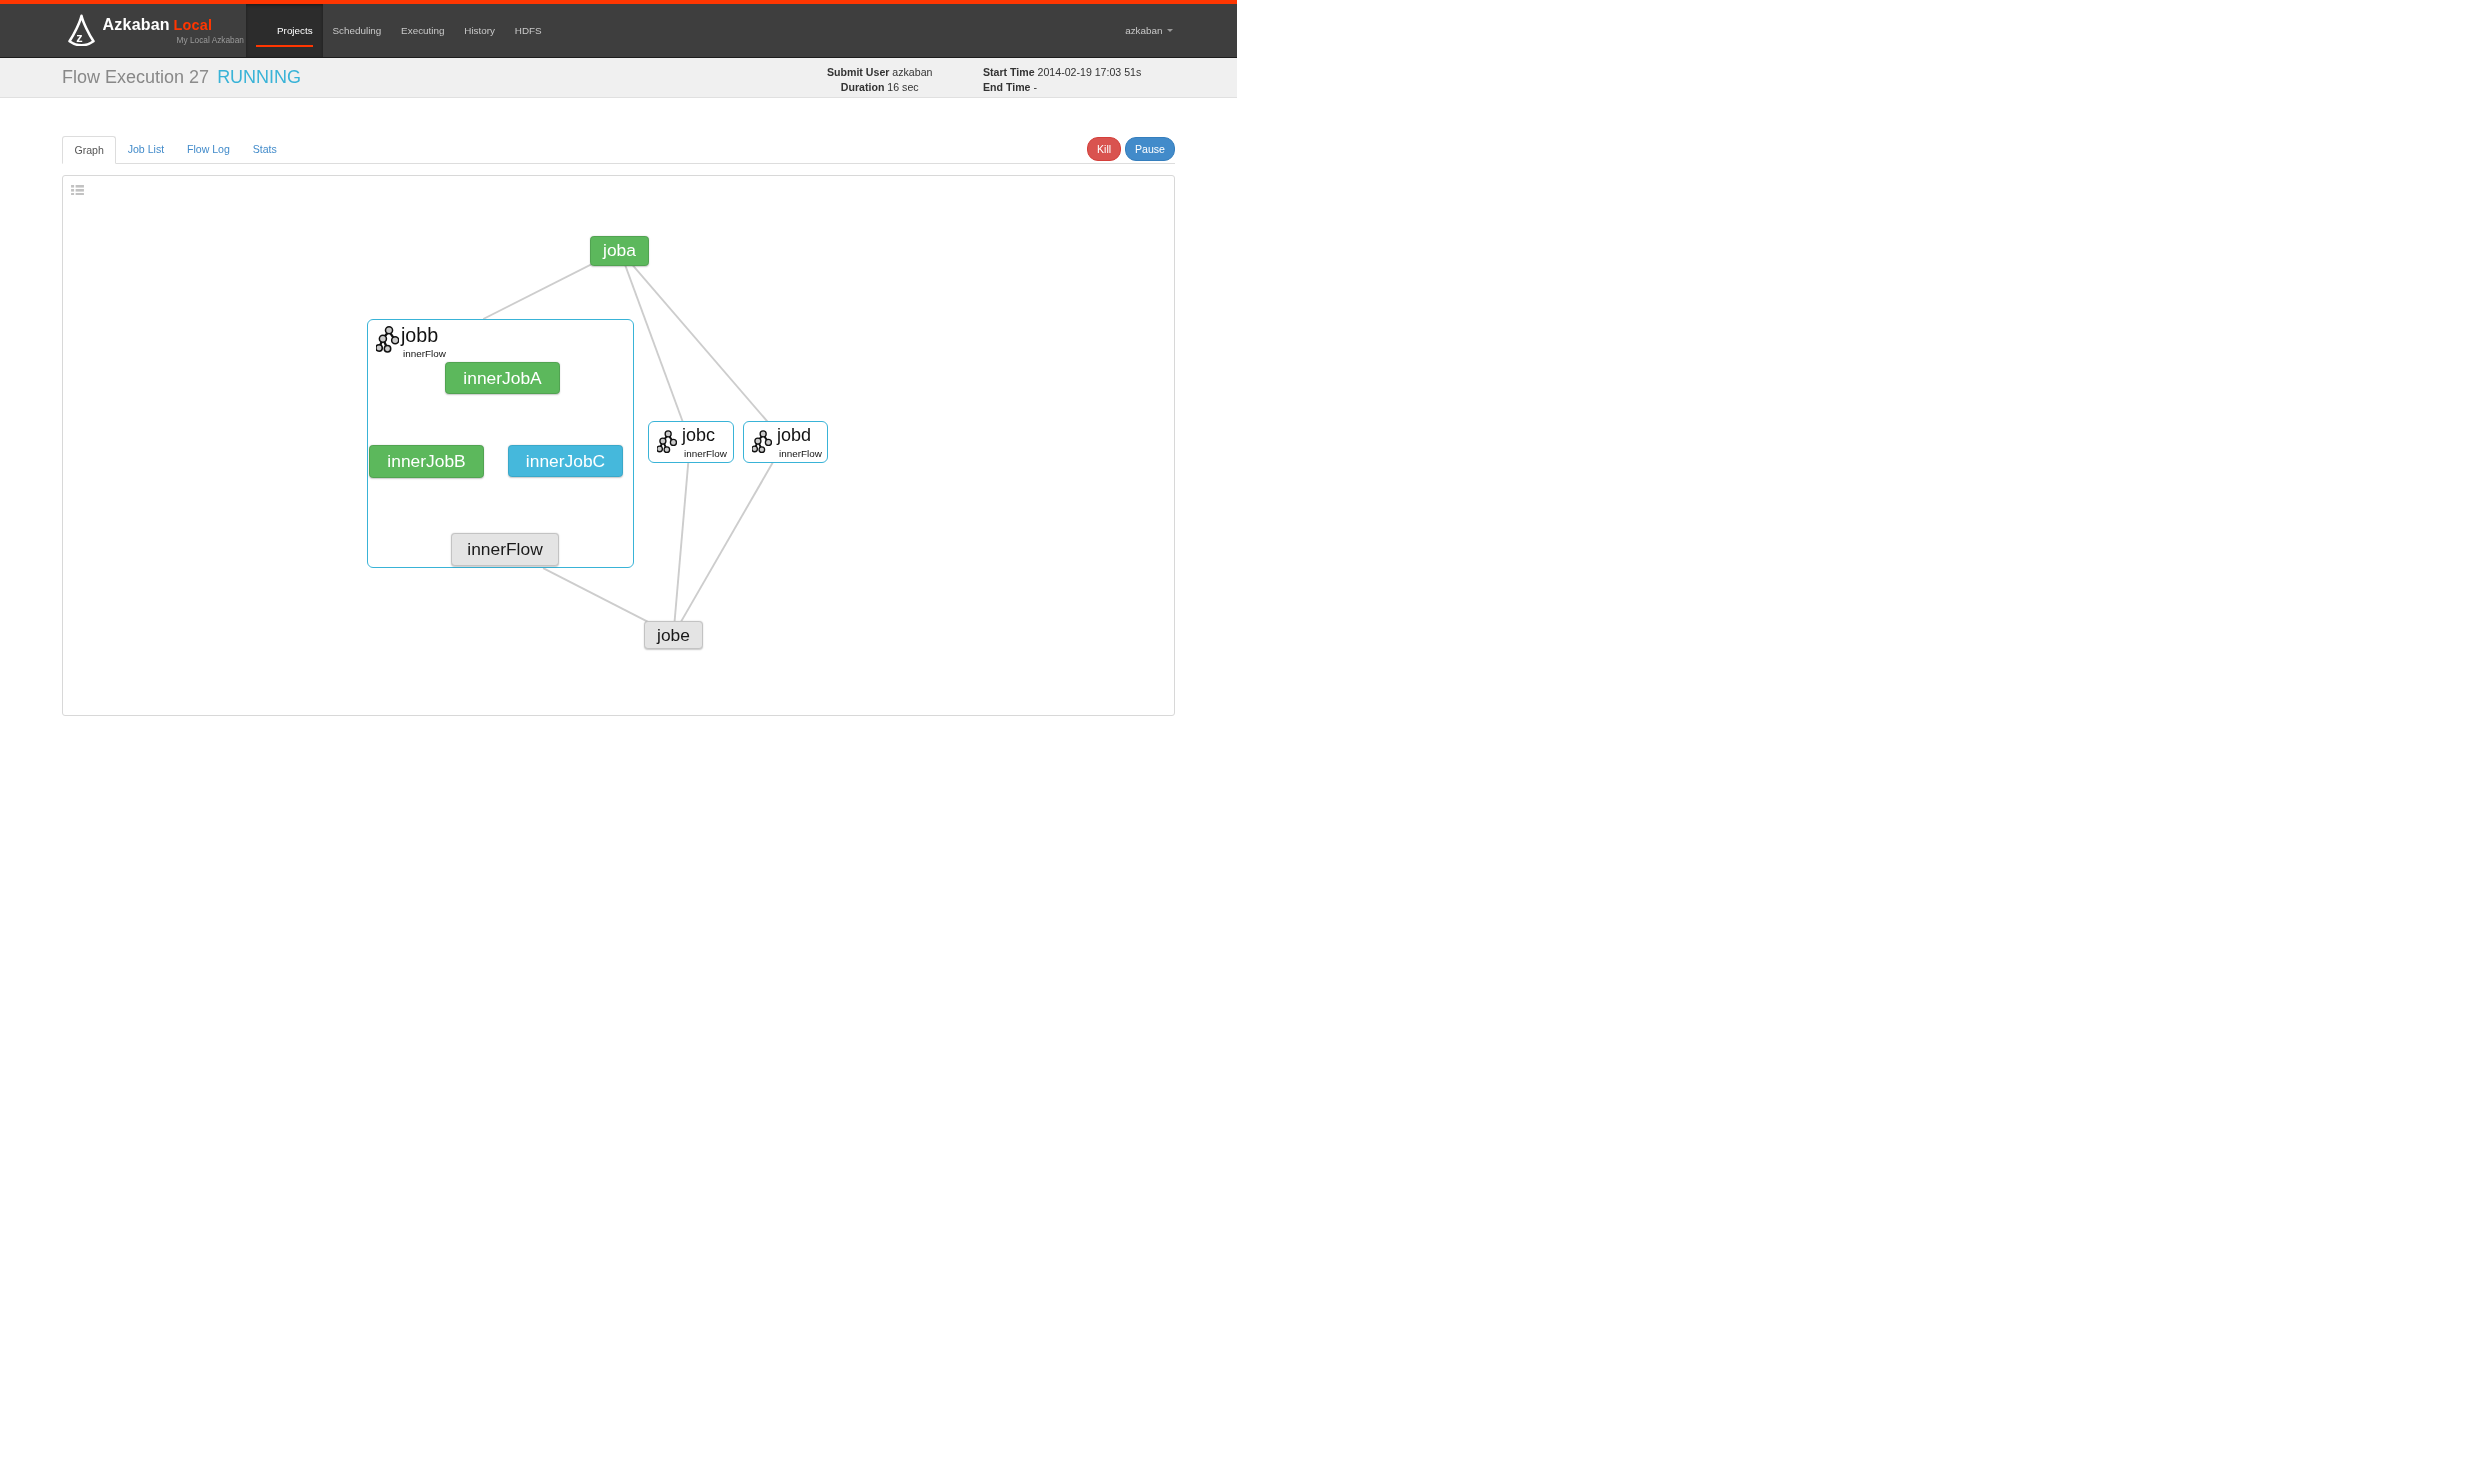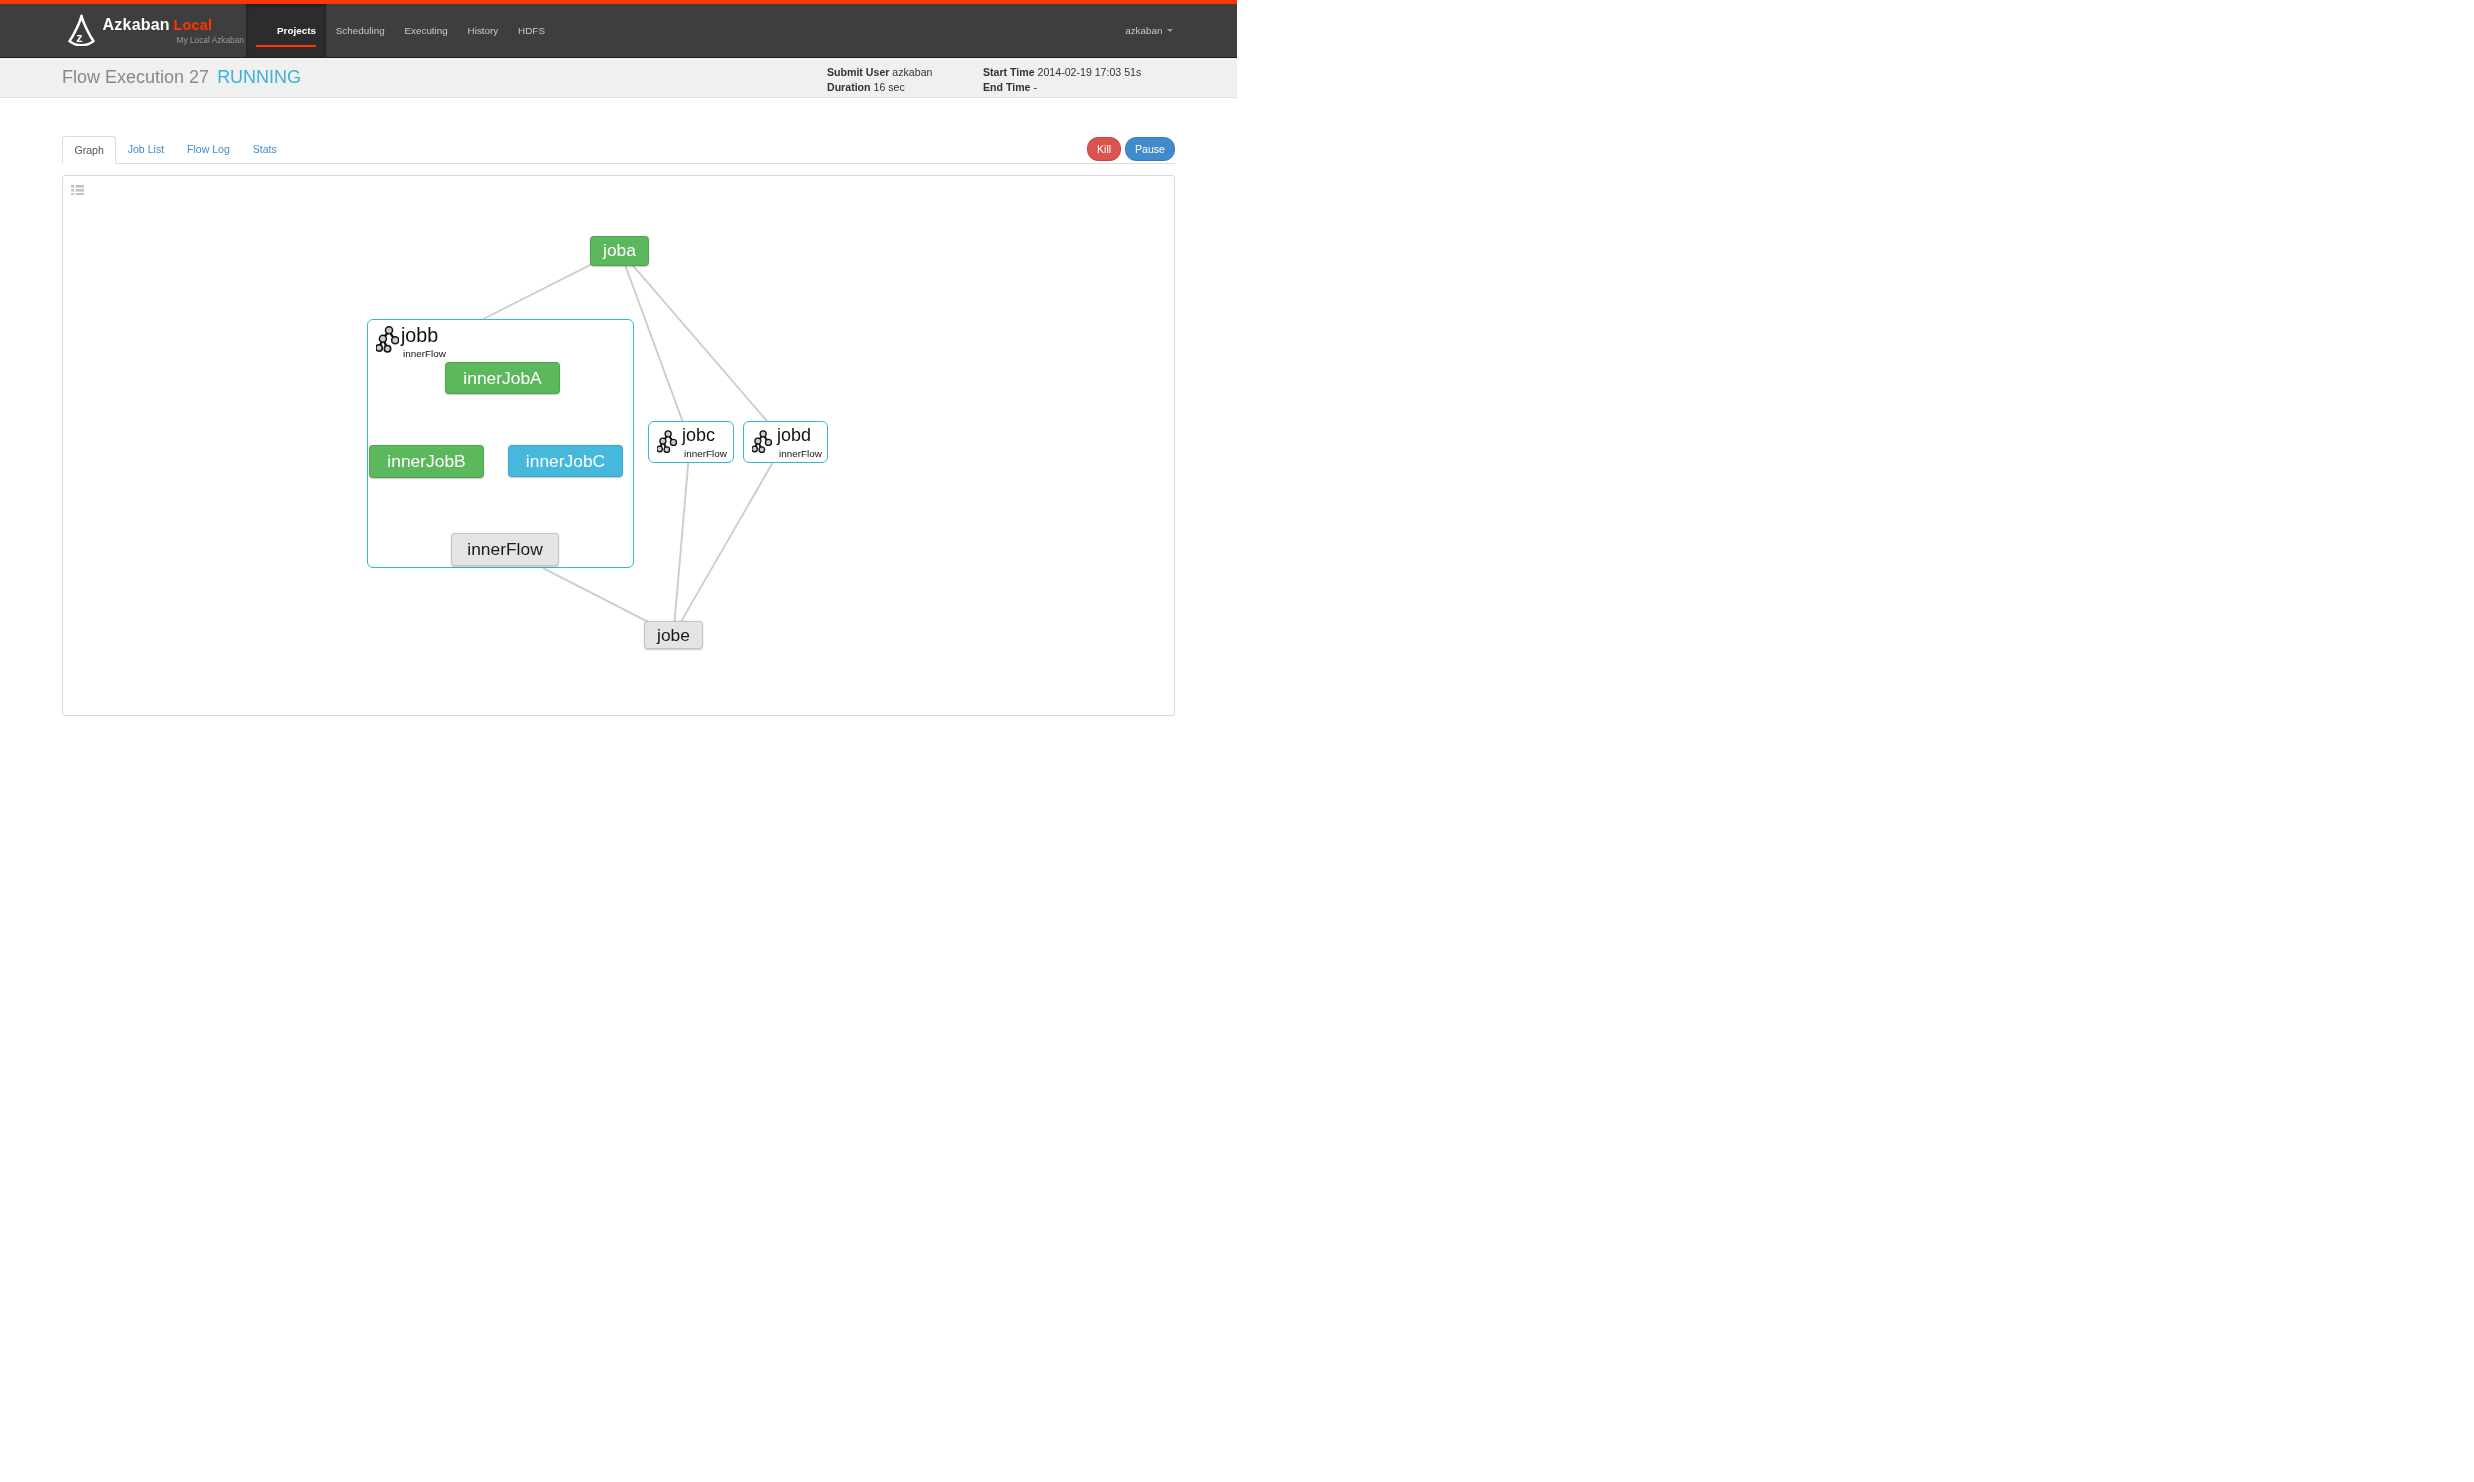--- a/index.html
+++ b/index.html
@@ -18,37 +18,37 @@
   .navbar{position:absolute;left:0;top:3.8px;width:100%;height:54px;background:#3e3e3e;
     border-bottom:1.5px solid #1c1c1c;display:flex;align-items:stretch;}
   .brand{display:flex;align-items:center;margin-left:68px;width:178px;cursor:pointer;}
   .logo{width:27px;height:32px;margin-right:7.6px;flex:0 0 auto;}
   .brand-line{font-size:16px;font-weight:bold;color:#fff;letter-spacing:0.2px;white-space:nowrap;}
   .brand-line .mode{color:var(--accent-orange);font-size:14.4px;margin-left:3.8px;}
   .brand-sub{font-size:8.3px;color:#9a9a9a;margin-left:74px;margin-top:0.8px;white-space:nowrap;}
   .nav-items{display:flex;list-style:none;align-items:stretch;height:100%;}
   .nav-items li{display:flex;align-items:center;padding:0 9.9px;font-size:9.9px;color:#c9c9c9;
     cursor:pointer;position:relative;}
-  .nav-items li.active{background:#2c2c2c;color:#fff;font-weight:bold;
+  .nav-items li.active{background:#2c2c2c;color:#fff;font-weight:normal;
     box-shadow:inset 0 1.5px 3px rgba(0,0,0,.35);padding-left:31px;}
   .nav-items li.active::after{content:"";position:absolute;left:9.9px;right:9.9px;bottom:9.9px;
     height:2.3px;background:var(--accent-orange);}
   .nav-user{margin-left:auto;margin-right:64px;display:flex;align-items:center;
     font-size:9.9px;color:#c9c9c9;cursor:pointer;}
   .caret{display:inline-block;width:0;height:0;margin-left:4.5px;border-left:3.8px solid transparent;
     border-right:3.8px solid transparent;border-top:3.8px solid #9a9a9a;}
 
   
   .title-bar{position:absolute;left:0;top:58px;width:100%;height:40px;background:#f0f0f0;
     border-bottom:0.8px solid #e0e0e0;}
   .flow-title{position:absolute;left:62px;top:9px;font-size:18px;font-weight:normal;color:#888;}
   .flow-title .execid{color:#8c8c8c;}
   .flow-title .status{color:var(--status-running);margin-left:3px;}
   .exec-info{position:absolute;top:6.8px;font-size:10.6px;color:#333;line-height:15px;}
-  .exec-info.col1{left:827px;}
+  .exec-info.col1{left:827px;text-align:center;}
   .exec-info.col2{left:983px;}
   .exec-info b{font-weight:bold;}
 
   
   .breadcrumb-bar{position:absolute;left:0;top:99px;width:100%;height:26.5px;background:#ebebeb;
     border-bottom:0.8px solid #dedede;font-size:10.6px;line-height:26.5px;color:#999;}
   .breadcrumb-bar .inner{margin-left:62px;}
   .crumb{color:var(--link-blue);cursor:pointer;text-decoration:none;}
   .crumb b{font-weight:bold;}
   .crumb-current{color:#999;}

